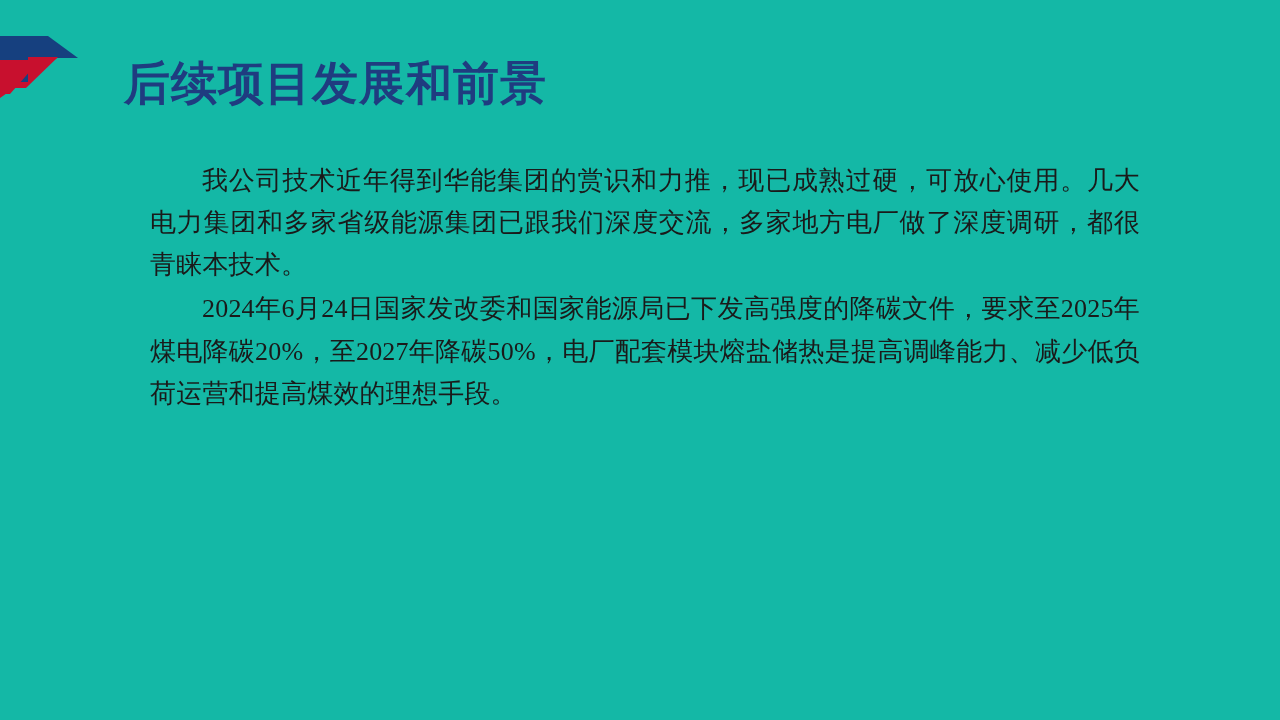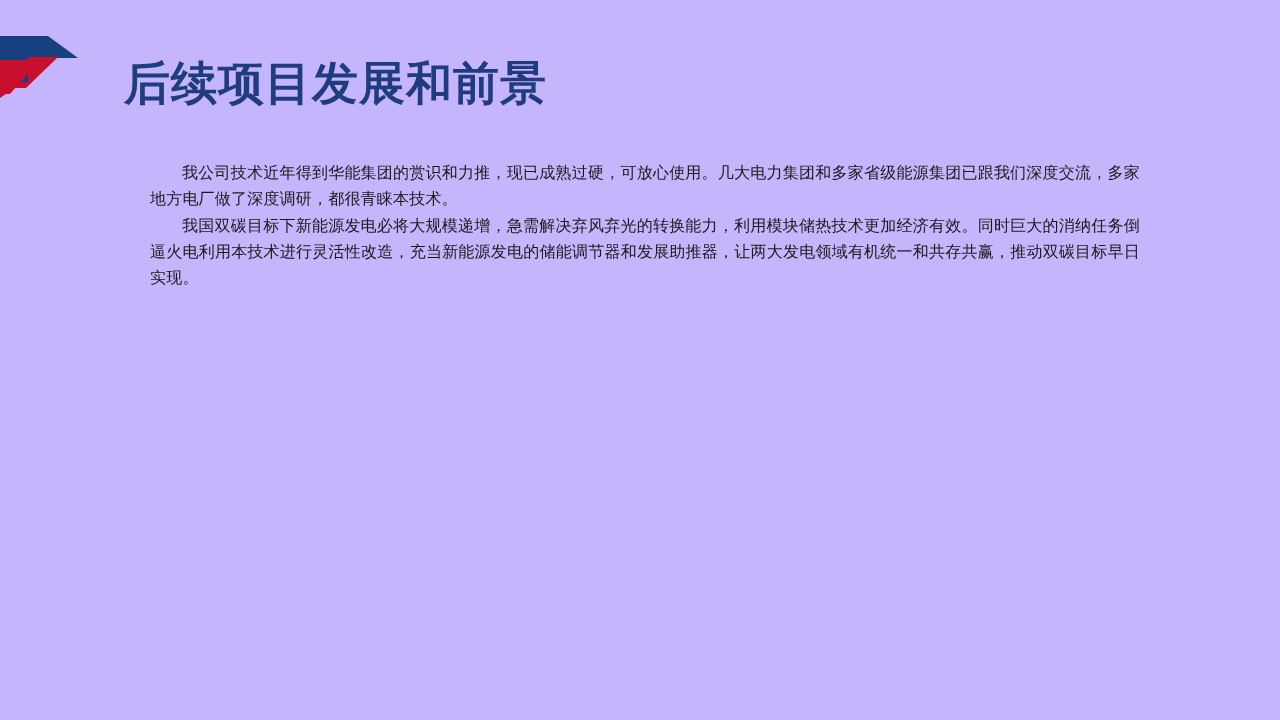--- a/index.html
+++ b/index.html
@@ -10,21 +10,21 @@
     width: 1280px;
     height: 720px;
     background: #ffffff;
     font-family: "Liberation Serif", "DejaVu Serif", serif;
     overflow: hidden;
   }
   .slide {
     position: relative;
     width: 1280px;
     height: 720px;
-    background: #c4b5fd;
+    background: #14b8a6;
   }
 
   
   .corner-mark {
     position: absolute;
     left: 0;
     top: 36px;
     width: 78px;
     height: 62px;
   }
@@ -48,21 +48,21 @@
 
   
   .body-block {
     position: absolute;
     left: 150px;
     top: 160px;
     width: 990px;
     color: #1a1a1a;
   }
   .para {
-    font-size: 16px;
+    font-size: 26px;
     line-height: 1.62;
     text-align: justify;
     text-justify: inter-ideograph;
     text-indent: 2em;
     margin: 0 0 0.08em 0;
     letter-spacing: 0.2px;
   }
 </style>
 </head>
 <body>
@@ -78,16 +78,16 @@
       <path d="M0 0 L44 0 L72 20 L30 46 L0 46 Z" fill="none"></path>
       <polygon points="0,0 46,0 74,21 28,21 28,46 0,46" fill="#16407f"></polygon>
       <polygon points="0,24 40,24 10,58 0,58" fill="#c8102e"></polygon>
     </svg>
   </div>
 
   <div class="slide-title">后续项目发展和前景</div>
 
   <div class="body-block">
     <p class="para">我公司技术近年得到华能集团的赏识和力推，现已成熟过硬，可放心使用。几大电力集团和多家省级能源集团已跟我们深度交流，多家地方电厂做了深度调研，都很青睐本技术。</p>
-    <p class="para">我国双碳目标下新能源发电必将大规模递增，急需解决弃风弃光的转换能力，利用模块储热技术更加经济有效。同时巨大的消纳任务倒逼火电利用本技术进行灵活性改造，充当新能源发电的储能调节器和发展助推器，让两大发电领域有机统一和共存共赢，推动双碳目标早日实现。</p>
+    <p class="para">2024年6月24日国家发改委和国家能源局已下发高强度的降碳文件，要求至2025年煤电降碳20%，至2027年降碳50%，电厂配套模块熔盐储热是提高调峰能力、减少低负荷运营和提高煤效的理想手段。</p>
   </div>
 
 </div>
 
 </body></html>

